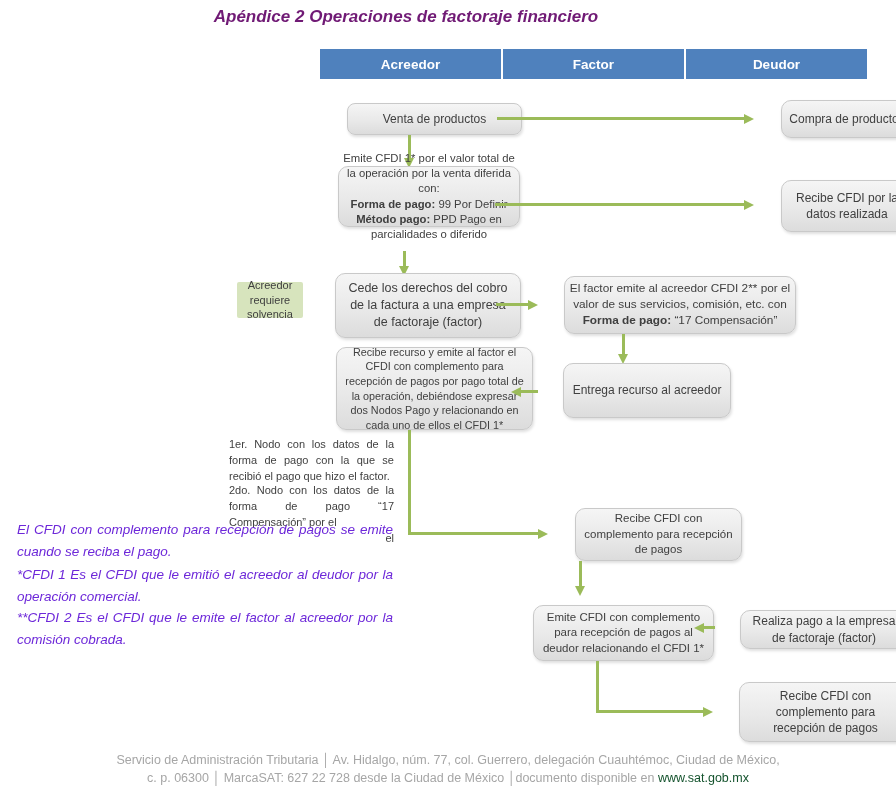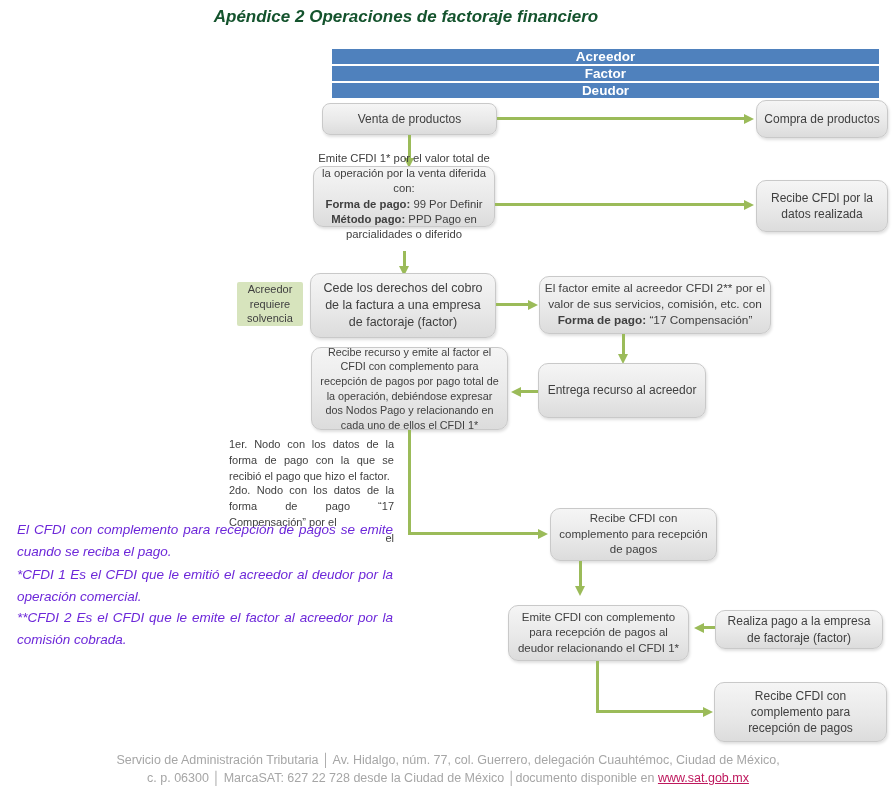--- a/index.html
+++ b/index.html
@@ -2,56 +2,56 @@
 <html><head>
 <meta charset="utf-8">
 <style>
   html,body{margin:0;padding:0;background:#ffffff;}
   #canvas{
     position:relative;width:896px;height:800px;background:#ffffff;overflow:hidden;
     font-family:"Liberation Sans",sans-serif;color:#404040;
   }
   .title{
     position:absolute;top:7px;left:0;width:812px;text-align:center;
-    font-size:17px;font-weight:bold;font-style:italic;color:#14532d;
+    font-size:17px;font-weight:bold;font-style:italic;color:#701a75;
   }
   
-  .colheaders{position:absolute;left:332px;top:49px;width:547px;height:30px;display:flex;gap:2px;flex-direction:column;}
+  .colheaders{position:absolute;left:320px;top:49px;width:547px;height:30px;display:flex;gap:2px;}
   .colheaders .cell{
     flex:1;background:#4f81bd;color:#ffffff;font-weight:bold;font-size:13.5px;
     display:flex;align-items:center;justify-content:center;
   }
   
   .node{
     position:absolute;box-sizing:border-box;
     background:linear-gradient(180deg,#f5f5f5 0%,#e9e9e9 55%,#dcdcdc 100%);
     border:1px solid #c9c9c9;border-radius:10px;
     box-shadow:1px 2px 3px rgba(0,0,0,0.13);
     display:flex;align-items:center;justify-content:center;text-align:center;
-    color:#404040;padding:3px 6px;line-height:1.35;
+    color:#404040;padding:3px 6px;line-height:1.35;margin-left:25px;
   }
   .greennote{
     position:absolute;box-sizing:border-box;background:#d7e4bd;border-radius:2px;
     display:flex;align-items:center;justify-content:center;text-align:center;
     font-size:11px;color:#404040;line-height:1.35;
   }
   
   .hline{position:absolute;height:3px;background:#9bbb59;}
   .vline{position:absolute;width:3px;background:#9bbb59;}
   .head-r{position:absolute;width:0;height:0;border-top:5px solid transparent;border-bottom:5px solid transparent;border-left:10px solid #9bbb59;}
   .head-l{position:absolute;width:0;height:0;border-top:5px solid transparent;border-bottom:5px solid transparent;border-right:10px solid #9bbb59;}
   .head-d{position:absolute;width:0;height:0;border-left:5px solid transparent;border-right:5px solid transparent;border-top:10px solid #9bbb59;}
   
   .smalltext{position:absolute;font-size:11px;color:#3f3f3f;text-align:justify;line-height:1.45;}
   .smalltail{text-align:right;}
   
   .note{position:absolute;left:17px;width:376px;font-style:italic;font-size:13.5px;color:#6d28d9;text-align:justify;line-height:1.6;}
   
   .footer{position:absolute;left:0;top:751px;width:896px;text-align:center;color:#a6a6a6;font-size:12.5px;line-height:1.45;}
-  .footer .link{color:#be185d;text-decoration:underline;cursor:pointer;}
+  .footer .link{color:#14532d;cursor:pointer;}
   b{font-weight:bold;}
 </style>
 </head>
 <body>
 
 <div id="canvas">
 
   <div class="title">Apéndice 2 Operaciones de  factoraje financiero</div>
 
   <div class="colheaders">
@@ -81,21 +81,21 @@
   </div>
   <div class="node" style="left:756px;top:180px;width:132px;height:52px;font-size:12px;">
     <span>Recibe CFDI por la datos realizada</span>
   </div>
   <div class="hline" style="left:495px;top:203px;width:250px;"></div>
   <div class="head-r" style="left:744px;top:200px;"></div>
 
   <div class="vline" style="left:403px;top:251px;height:15px;"></div>
   <div class="head-d" style="left:399px;top:266px;"></div>
 
-  <div class="greennote" style="left:237px;top:282px;width:66px;height:44px;">
+  <div class="greennote" style="left:237px;top:282px;width:66px;height:36px;">
     <span>Acreedor requiere solvencia</span>
   </div>
   <div class="node" style="left:310px;top:273px;width:186px;height:65px;font-size:12.5px;">
     <span>Cede los derechos del cobro de la factura a una empresa de factoraje (factor)</span>
   </div>
   <div class="hline" style="left:496px;top:303px;width:32px;"></div>
   <div class="head-r" style="left:528px;top:300px;"></div>
   <div class="node" style="left:539px;top:276px;width:232px;height:58px;font-size:11.8px;padding:3px 4px;">
     <div>
       <span>El factor emite  al acreedor CFDI 2** por el valor de sus servicios, comisión, etc. con </span><b>Forma de pago:</b><span> “17 Compensación”</span>

